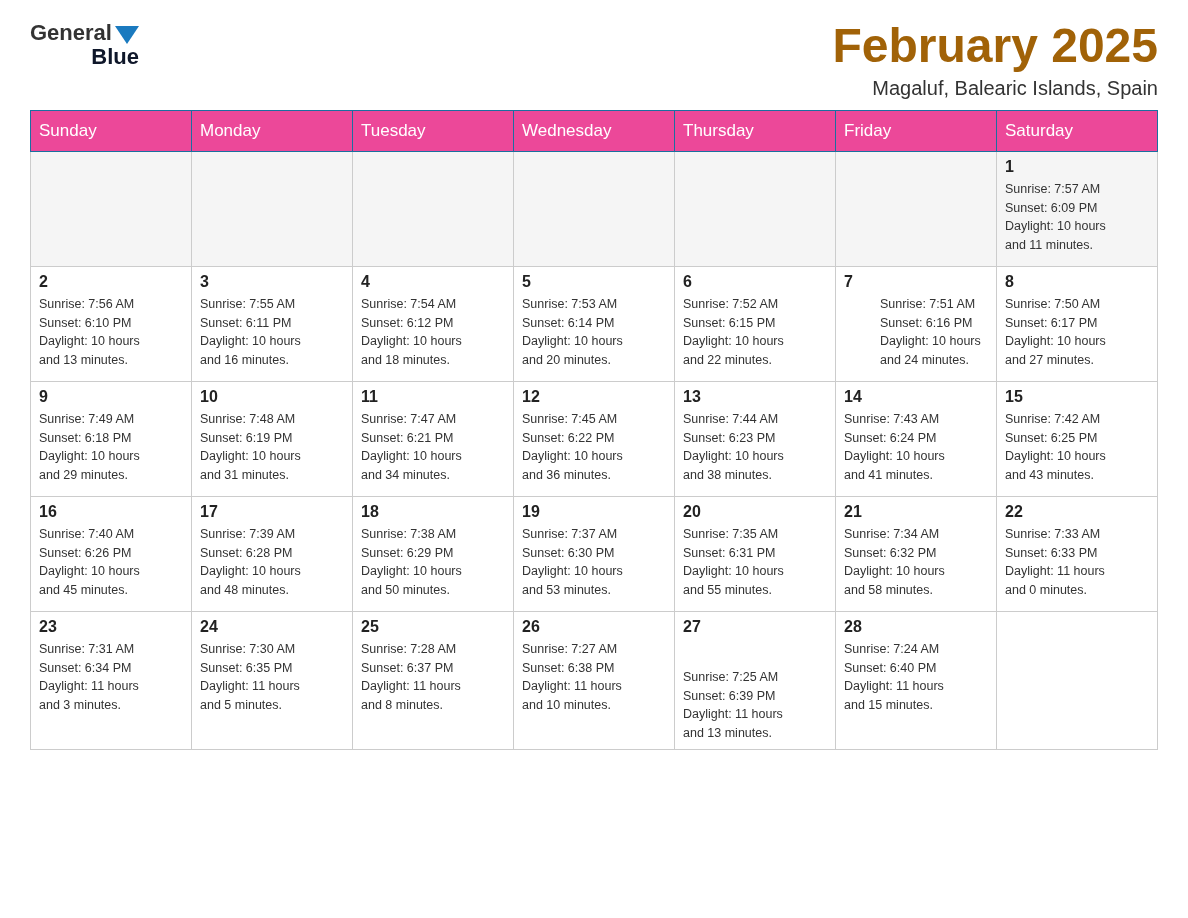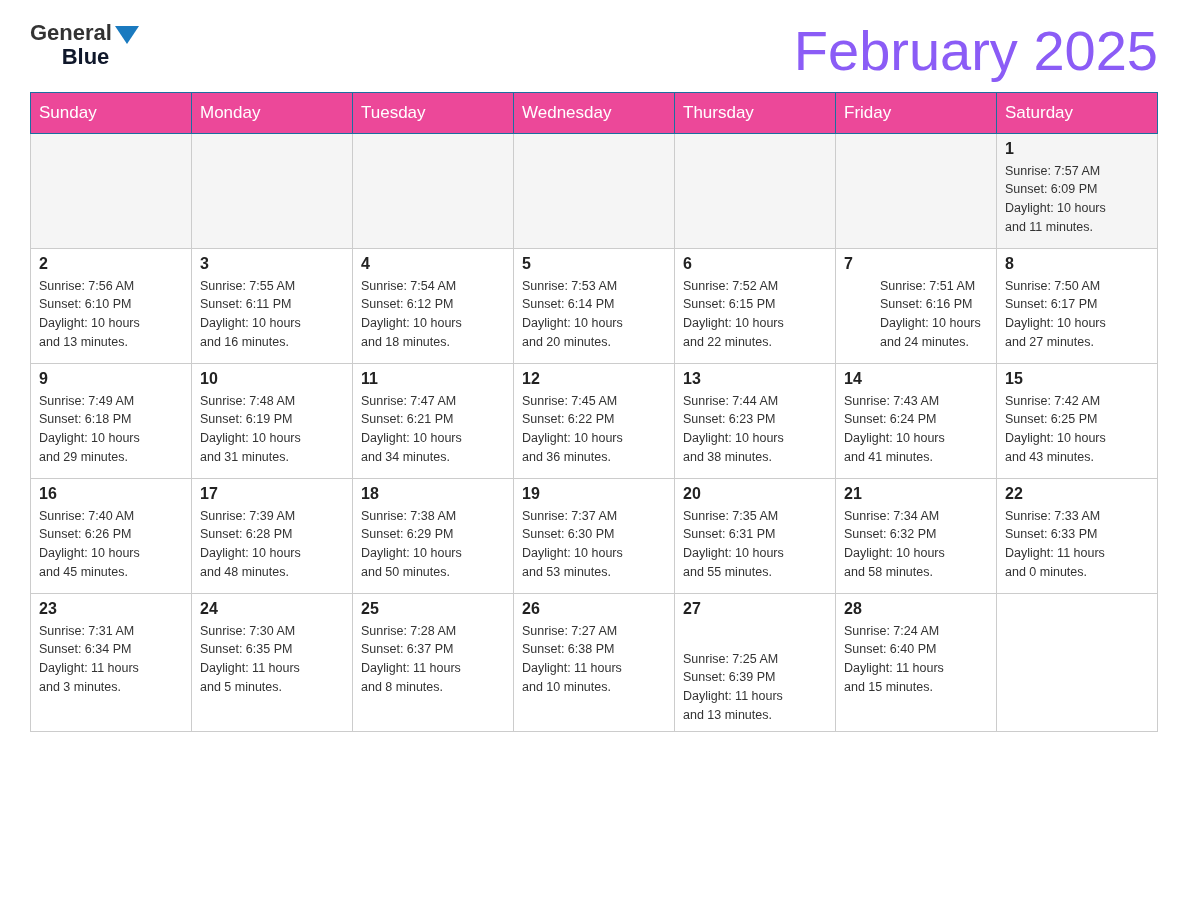--- a/index.html
+++ b/index.html
@@ -12,21 +12,21 @@
     }
     .header {
       display: flex;
       justify-content: space-between;
       align-items: flex-start;
       margin-bottom: 10px;
     }
     .logo {
       display: flex;
       flex-direction: column;
-      align-items: center;
+      align-items: flex-end;
     }
     .logo-top {
       display: flex;
       align-items: center;
     }
     .logo-general {
       font-size: 22px;
       font-weight: bold;
       color: #333;
     }
@@ -43,23 +43,23 @@
       font-size: 22px;
       font-weight: bold;
       color: #0f172a;
       margin-top: -2px;
       margin-left: 2px;
     }
     .title-block {
       text-align: right;
     }
     .month-title {
-      font-size: 56px;
-      font-weight: normal;
-      color: #8b5cf6;
+      font-size: 48px;
+      font-weight: bold;
+      color: #a16207;
       line-height: 1.1;
     }
     .subtitle {
       font-size: 20px;
       color: #333;
       margin-top: 4px;
     }
     .calendar {
       width: 100%;
       border-collapse: collapse;
@@ -112,20 +112,21 @@
 <div class="header">
   <div class="logo">
     <div class="logo-top">
       <span class="logo-general">General</span>
       <div class="logo-arrow"></div>
     </div>
     <span class="logo-blue">Blue</span>
   </div>
   <div class="title-block">
     <div class="month-title">February 2025</div>
+    <div class="subtitle">Magaluf, Balearic Islands, Spain</div>
   </div>
 </div>
 
 <table class="calendar">
   <thead>
     <tr>
     <th>Sunday</th>
         <th>Monday</th>
         <th>Tuesday</th>
         <th>Wednesday</th>

